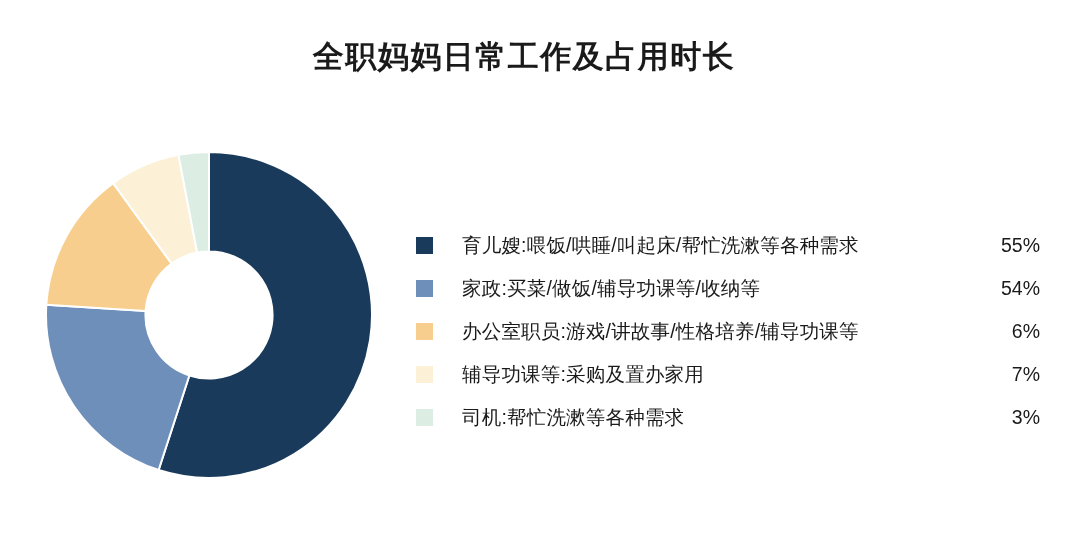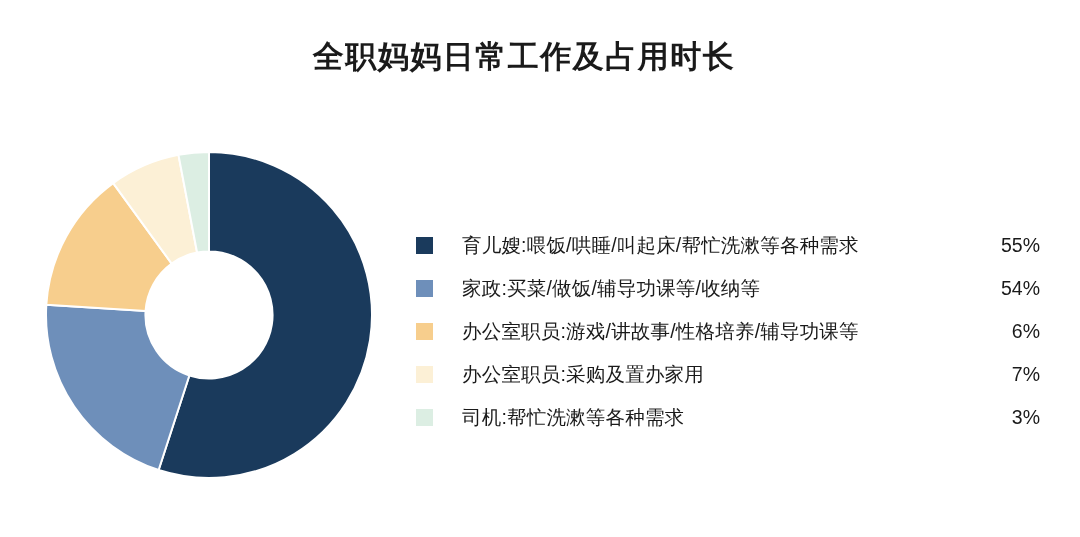--- a/index.html
+++ b/index.html
@@ -98,21 +98,21 @@
       <span class="legend-label">家政:买菜/做饭/辅导功课等/收纳等</span>
       <span class="legend-value">54%</span>
     </div>
     <div class="legend-row">
       <span class="legend-swatch" style="background: rgb(247, 206, 141);"></span>
       <span class="legend-label">办公室职员:游戏/讲故事/性格培养/辅导功课等</span>
       <span class="legend-value">6%</span>
     </div>
     <div class="legend-row">
       <span class="legend-swatch" style="background: rgb(252, 240, 214);"></span>
-      <span class="legend-label">办公室职员:采购及置办家用</span>
+      <span class="legend-label">辅导功课等:采购及置办家用</span>
       <span class="legend-value">7%</span>
     </div>
     <div class="legend-row">
       <span class="legend-swatch" style="background: rgb(220, 238, 227);"></span>
       <span class="legend-label">司机:帮忙洗漱等各种需求</span>
       <span class="legend-value">3%</span>
     </div>
   </div>
 
 </body></html>

